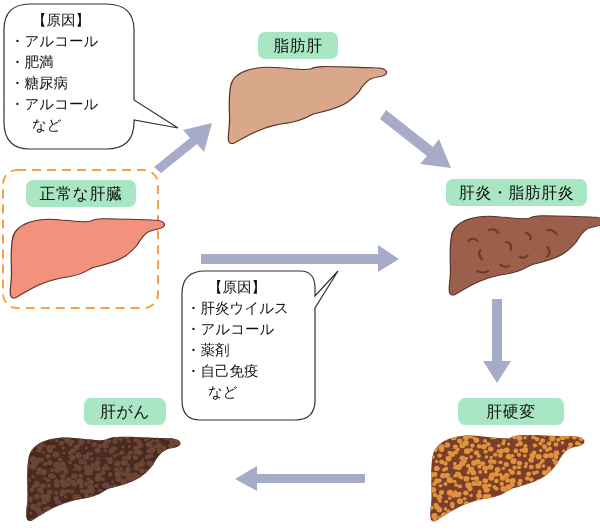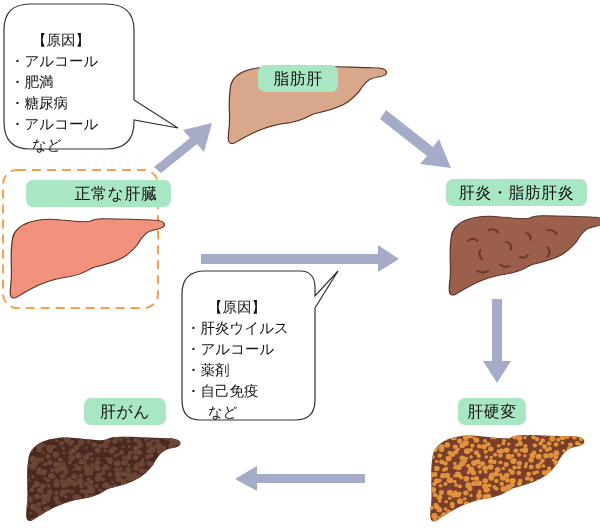--- a/index.html
+++ b/index.html
@@ -7,21 +7,21 @@
          font-family: "DejaVu Sans", sans-serif; color: #111; }
   .label {
     position: absolute; background: #a8e6c4; border-radius: 7px;
     font-size: 16px; line-height: 27px; height: 27px; text-align: center;
     color: #111; letter-spacing: 0.5px;
   }
   .bubble-text {
     position: absolute; font-size: 14.5px; line-height: 21px; color: #111;
     white-space: nowrap;
   }
-  .bubble-text .title { padding-left: 22px; margin-top: 20px; }
+  .bubble-text .title { padding-left: 22px; }
   .bubble-text .item::before { content: "・"; }
   .bubble-text .tail { padding-left: 22px; }
   svg.layer { position: absolute; left: 0; top: 0; }
 </style>
 </head>
 <body>
 
 <svg class="layer" width="600" height="530" viewBox="0 0 600 530">
   <defs>
     <path id="liverShape" d="M 6 34 C 10 10, 40 2, 70 6 C 90 8, 100 10, 108 8 C 118 2, 130 4, 190 6 C 210 6, 210 18, 196 20 C 186 22, 180 24, 170 44 C 158 60, 150 68, 112 78 C 104 82, 100 88, 80 92 C 50 96, 30 110, 10 124 C 2 126, 2 118, 4 100 C 6 80, 2 60, 6 34 Z"></path>
@@ -946,24 +946,24 @@
     <polygon points="492,299 502,299 502,361 511,361 497,383 483,361 492,361"></polygon>
 
     <polygon points="365,474 257,474 257,466 235,479 257,491 257,483 365,483"></polygon>
   </g>
 
   <path d="M 30 4 L 106 4 Q 134 4 134 30 L 134 100 L 178 128 L 134 120 L 134 122 Q 134 149 106 149 L 30 149 Q 4 149 4 122 L 4 30 Q 4 4 30 4 Z" fill="#ffffff" stroke="#333" stroke-width="1.2"></path>
 
   <path d="M 205 271 L 300 271 Q 315 271 315 288 L 315 296 L 338 271 L 315 308 L 315 400 Q 315 420 295 420 L 200 420 Q 182 420 182 400 L 182 294 Q 182 271 205 271 Z" fill="#ffffff" stroke="#333" stroke-width="1.2"></path>
 </svg>
 
-<div class="label" style="left:258px; top:32px; width:80px;margin-top:33px;">脂肪肝</div>
-<div class="label" style="left:26px; top:180px; width:110px;padding-left:35px;">正常な肝臓</div>
+<div class="label" style="left:258px; top:32px; width:80px;">脂肪肝</div>
+<div class="label" style="left:26px; top:180px; width:110px;">正常な肝臓</div>
 <div class="label" style="left:446px; top:179px; width:141px;">肝炎・脂肪肝炎</div>
-<div class="label" style="left:458px; top:398px; width:68px;text-align:center;">肝硬変</div>
+<div class="label" style="left:458px; top:398px; width:106px;text-align:center;">肝硬変</div>
 <div class="label" style="left:60px; top:398px; width:82px;margin-left:24px;">肝がん</div>
 
 <div class="bubble-text" style="left:10px; top:10px;">
   <div class="title">【原因】</div>
   <div class="item">アルコール</div>
   <div class="item">肥満</div>
   <div class="item">糖尿病</div>
   <div class="item">アルコール</div>
   <div class="tail">など</div>
 </div>

